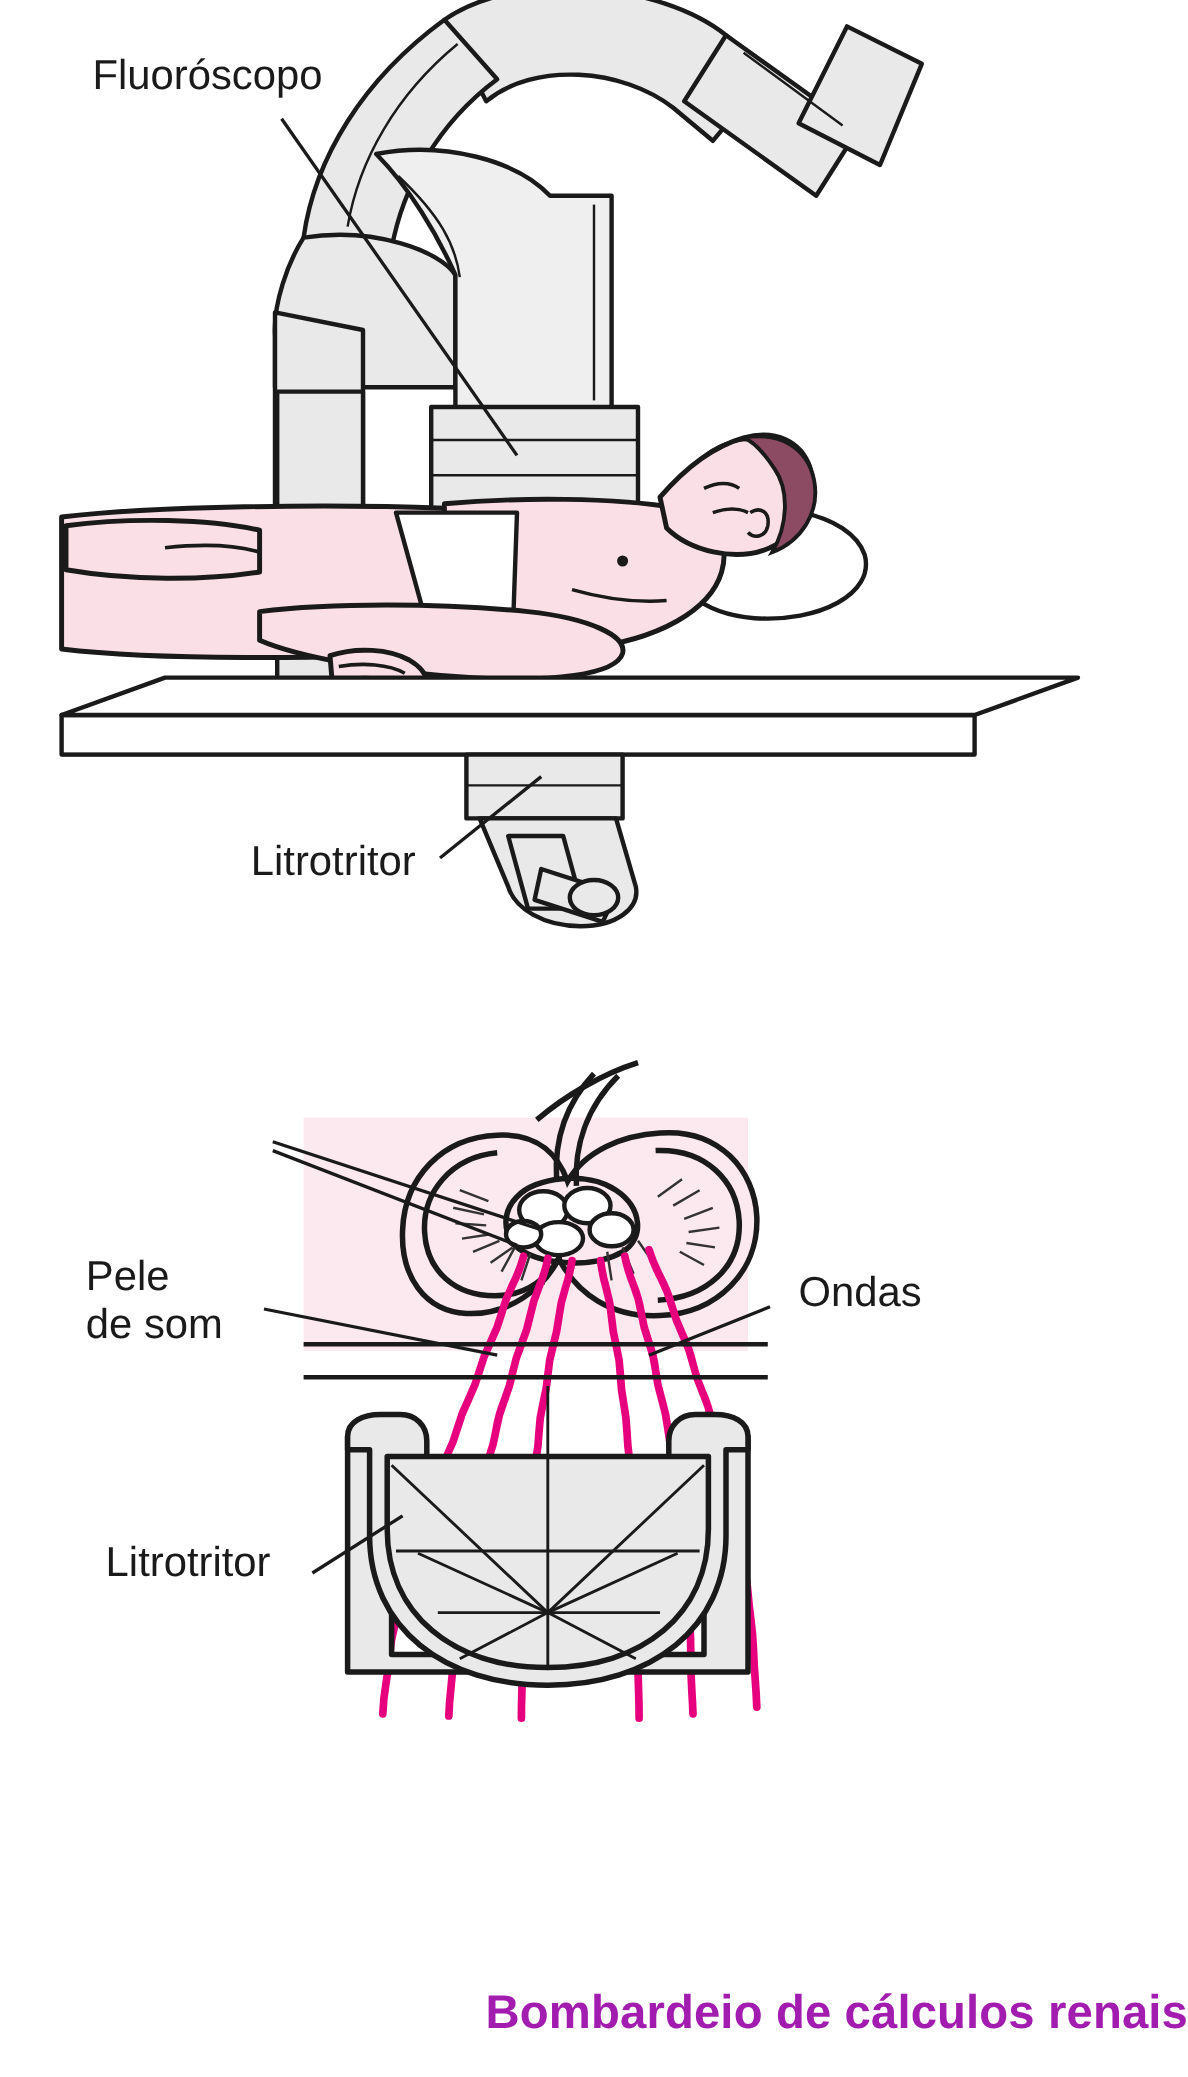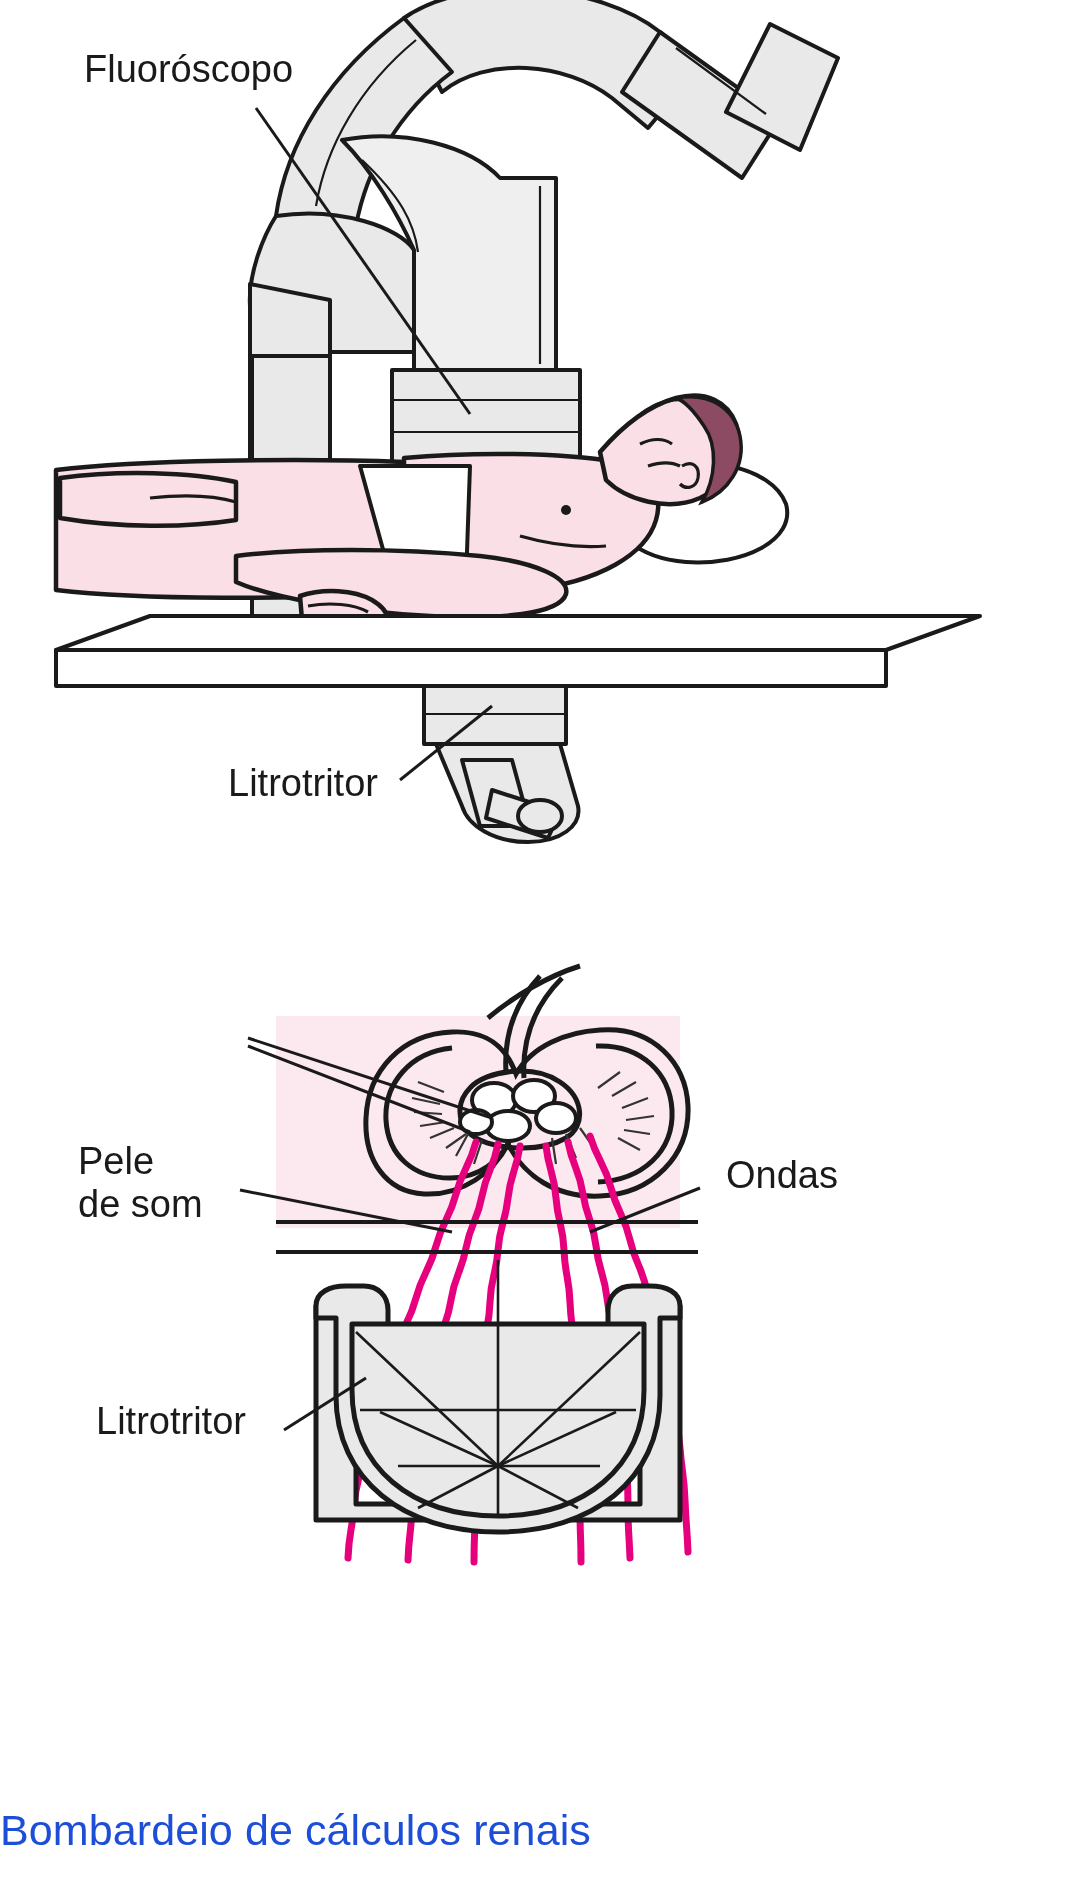--- a/index.html
+++ b/index.html
@@ -1,22 +1,22 @@
 <!DOCTYPE html>
 <html><head>
 <meta charset="utf-8">
 <style>
   html,body{margin:0;padding:0;background:#fff;}
   body{width:1080px;height:1888px;position:relative;overflow:hidden;
        font-family:"Liberation Sans",sans-serif;color:#111;}
   .stage{position:absolute;inset:0;}
   svg{display:block;}
   .lbl{position:absolute;font-size:38px;line-height:1.12;color:#1a1a1a;white-space:pre;}
-  #caption{position:absolute;left:0;right:0;top:1806px;text-align:left;
-           font-weight:normal;font-size:43px;letter-spacing:.1px;color:#1d4ed8;}
+  #caption{position:absolute;left:0;right:0;top:1806px;text-align:right;
+           font-weight:bold;font-size:43px;letter-spacing:.1px;color:#a21caf;}
 </style>
 </head>
 <body>
 
 <div class="stage">
 
   <svg width="1080" height="880" viewBox="0 0 1080 880" style="position:absolute;left:0;top:0">
     <defs>
       <style>
         .mf{fill:#e9e9e9;stroke:#1a1a1a;stroke-width:4;stroke-linejoin:round;}

